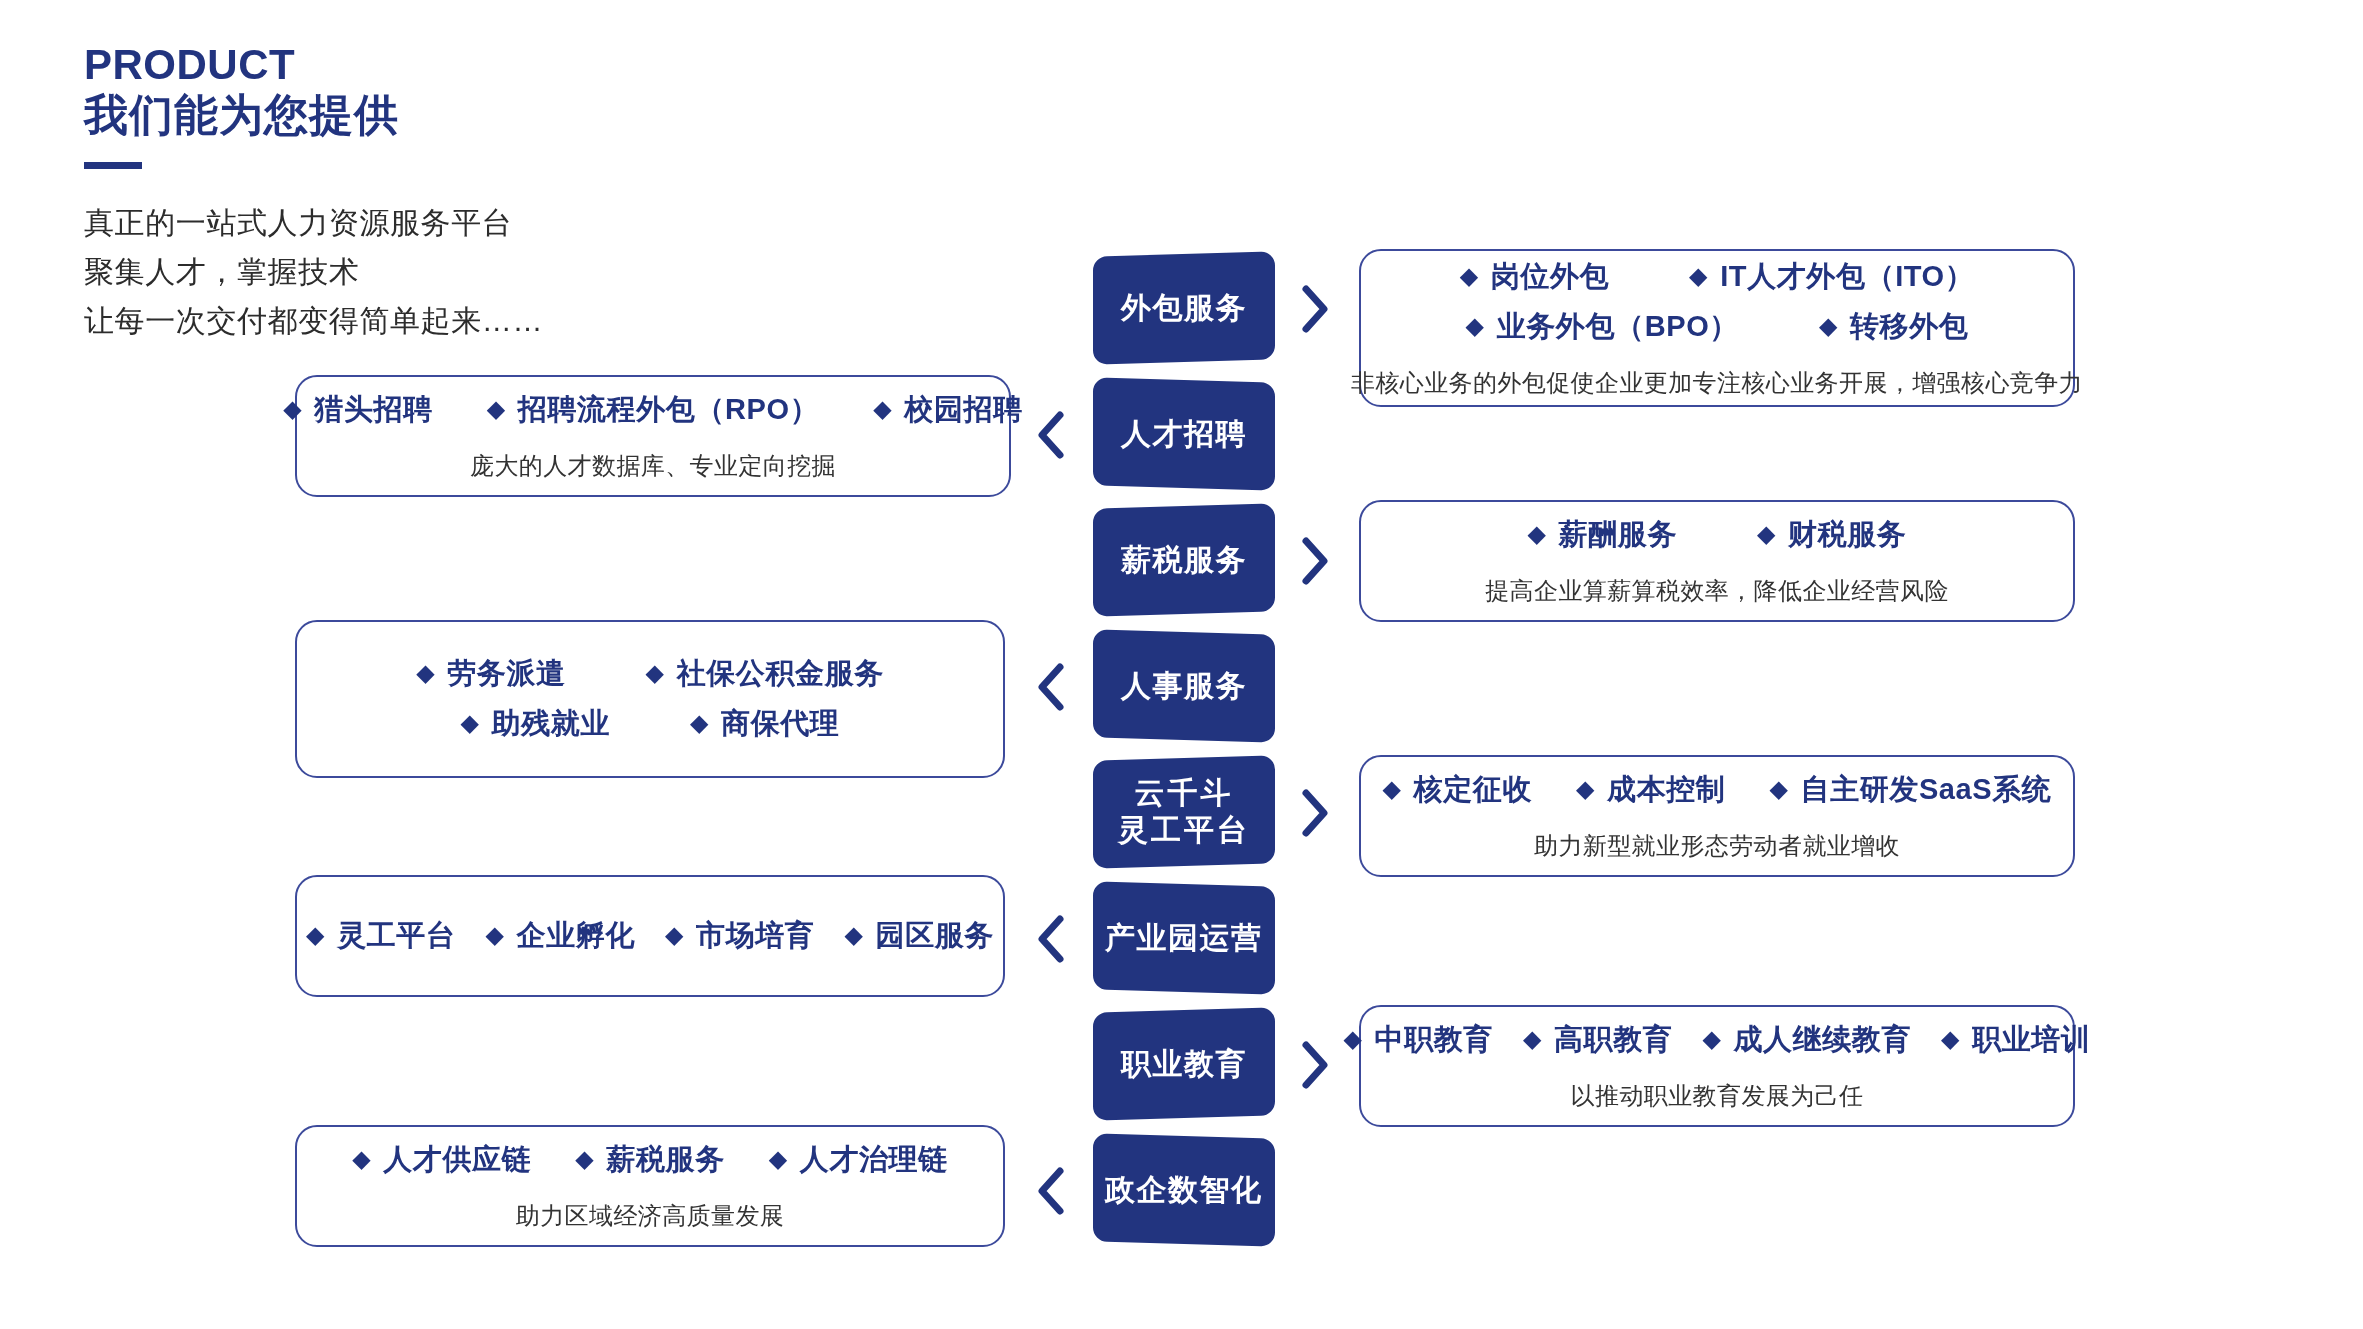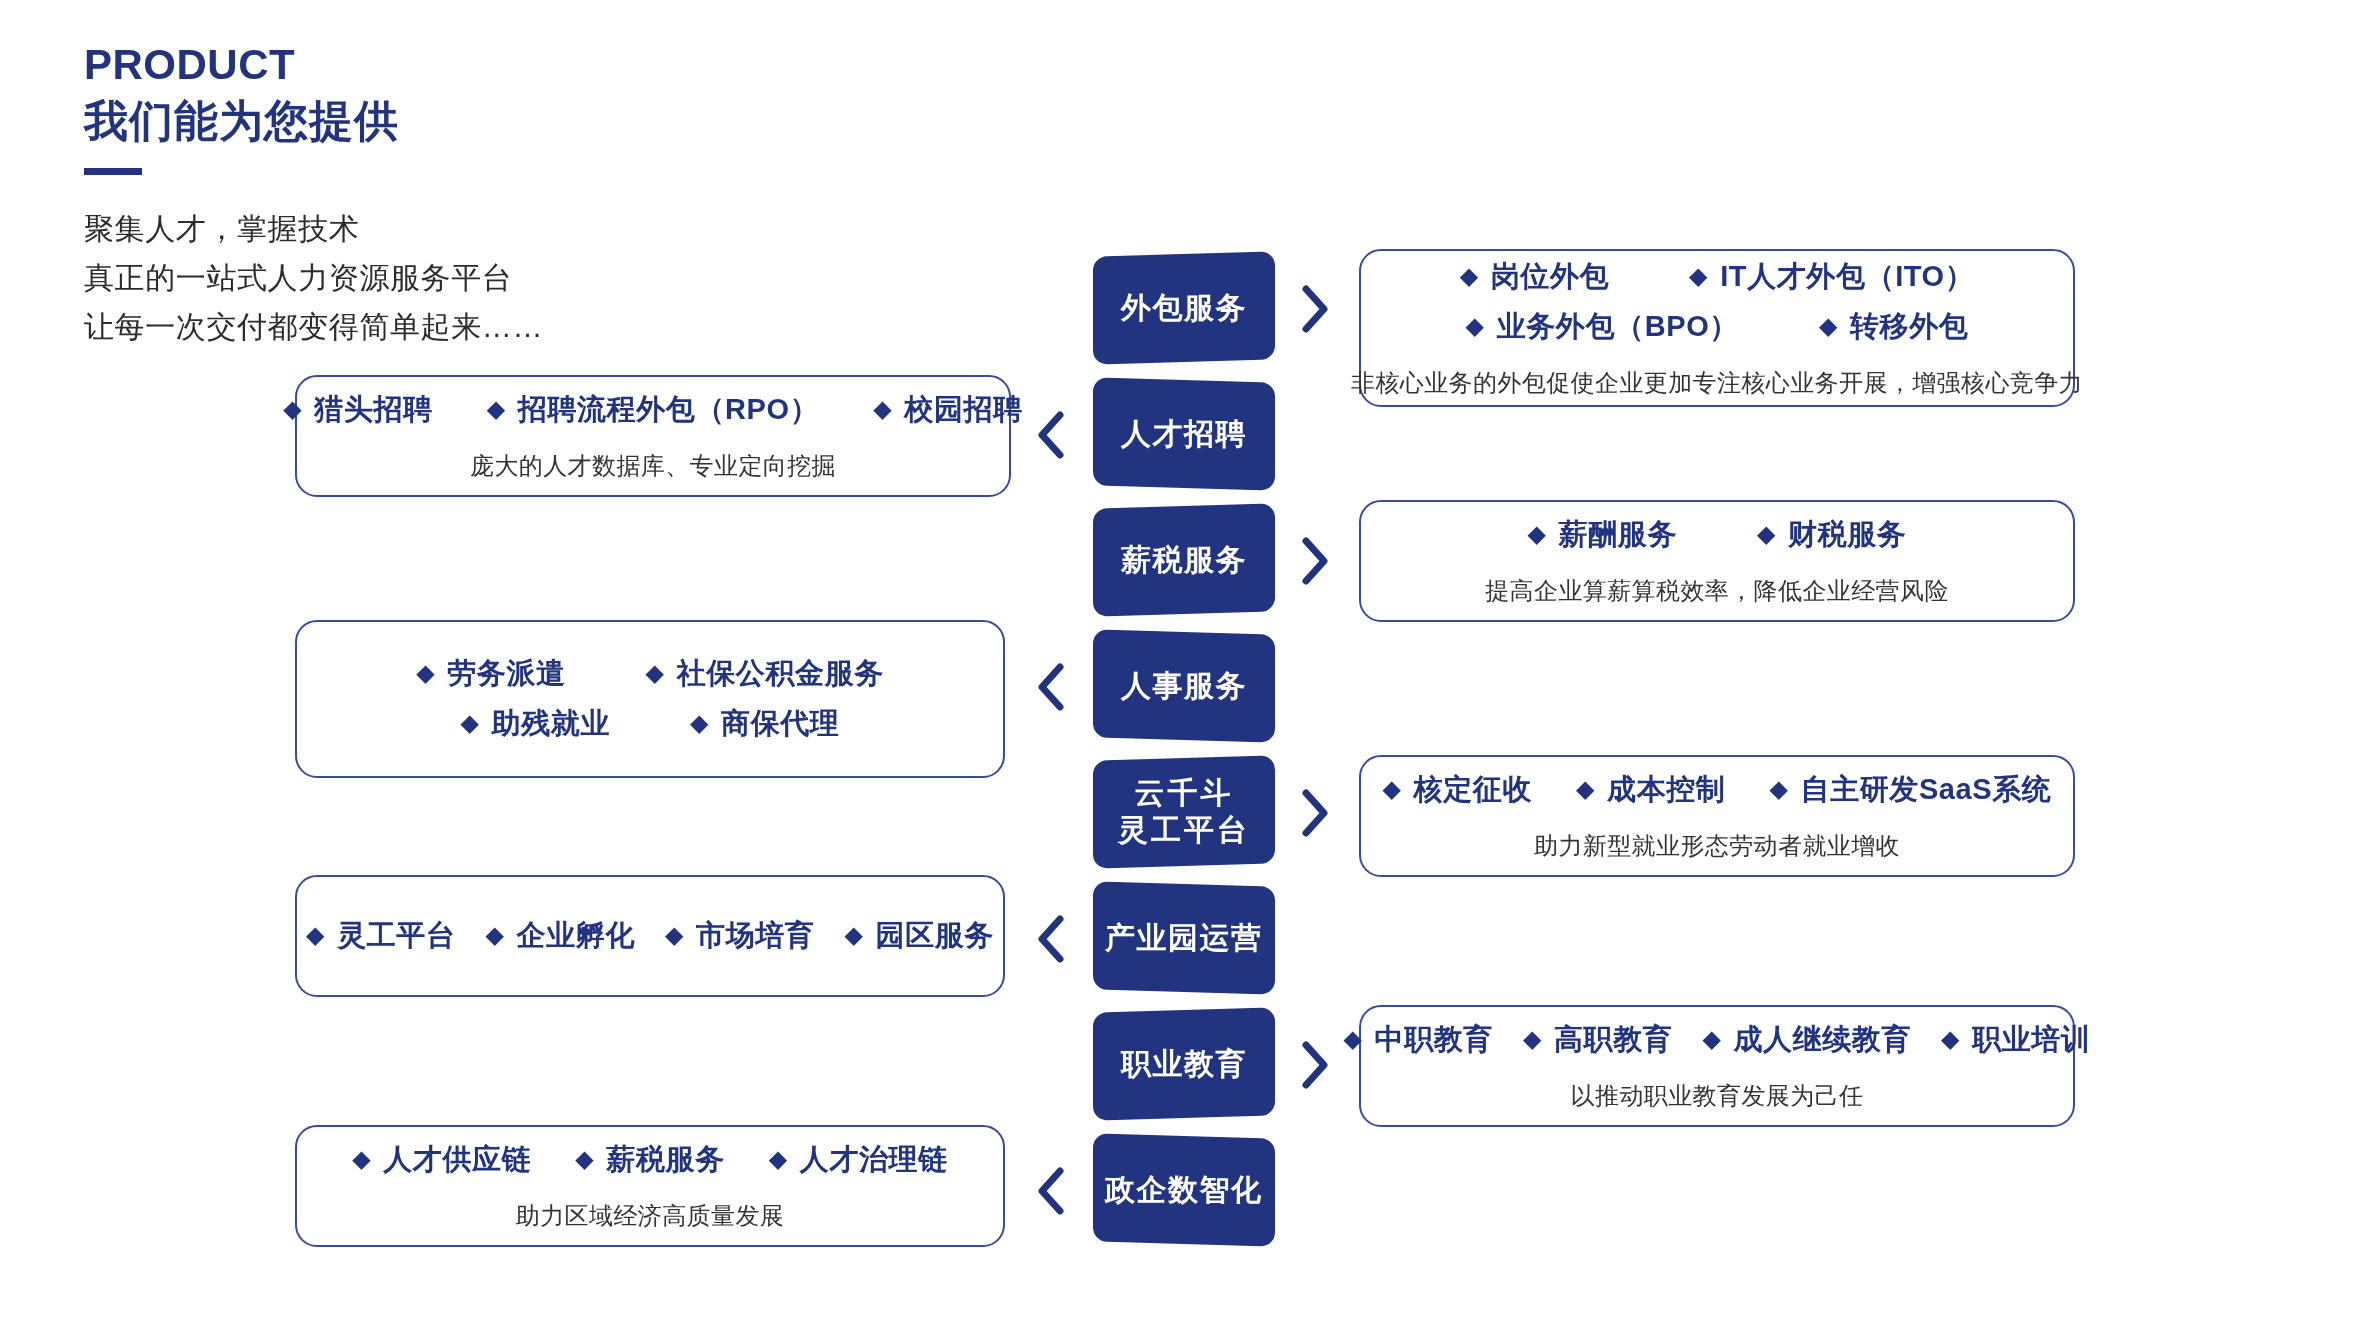--- a/index.html
+++ b/index.html
@@ -13,21 +13,21 @@
   #stage { position: relative; width: 2363px; height: 1329px; background:#fff; }
 
   
   .header { position: absolute; left: 84px; top: 42px; }
   .kicker {
     font-size: 42px; font-weight: bold; color: #22347f;
     letter-spacing: .5px; line-height: 1.08;
   }
   .headline {
     font-size: 44px; font-weight: bold; color: #22347f;
-    line-height: 1.25; margin-top: 6px; letter-spacing: 1px;
+    line-height: 1.25; letter-spacing: 1px;
   }
   .rule { width: 58px; height: 7px; background: #22347f; margin-top: 20px; }
   .lede { margin-top: 30px; }
   .lede p {
     font-size: 30px; color: #2c2c2c; line-height: 1.62;
     letter-spacing: .6px; white-space: nowrap;
   }
 
   
   .tabcol { position: absolute; left: 1093px; top: 254px; width: 182px; }
@@ -97,22 +97,22 @@
 </head>
 <body>
 
 <div id="stage">
 
   <div class="header">
     <div class="kicker">PRODUCT</div>
     <div class="headline">我们能为您提供</div>
     <div class="rule"></div>
     <div class="lede">
+      <p>真正的一站式人力资源服务平台</p>
       <p>聚集人才，掌握技术</p>
-      <p>真正的一站式人力资源服务平台</p>
       <p>让每一次交付都变得简单起来……</p>
     </div>
   </div>
 
   <div class="tabcol" id="tabcol">
       <div class="tab skew-a">
         <span class="tlabel">外包服务</span>
       </div>
       <div class="tab skew-b">
         <span class="tlabel">人才招聘</span>

